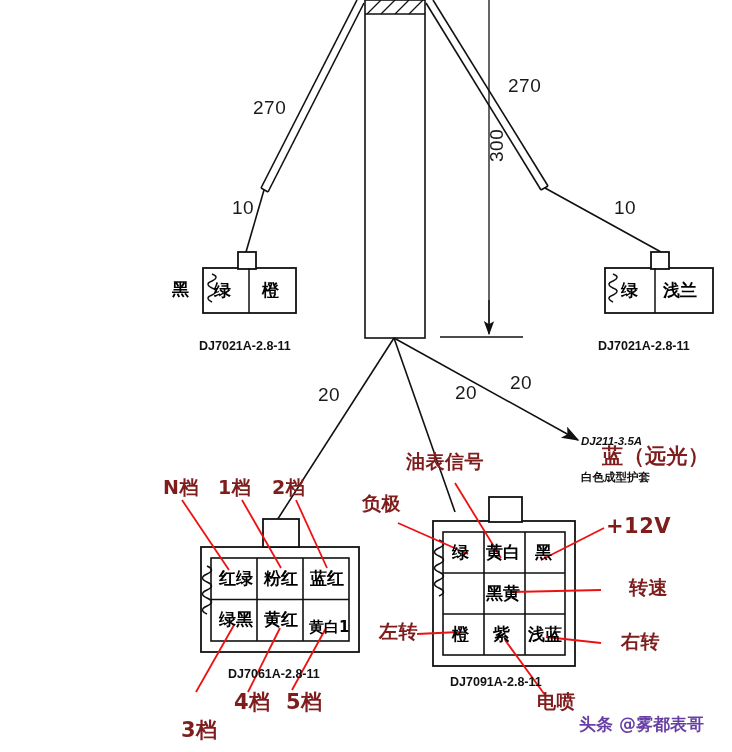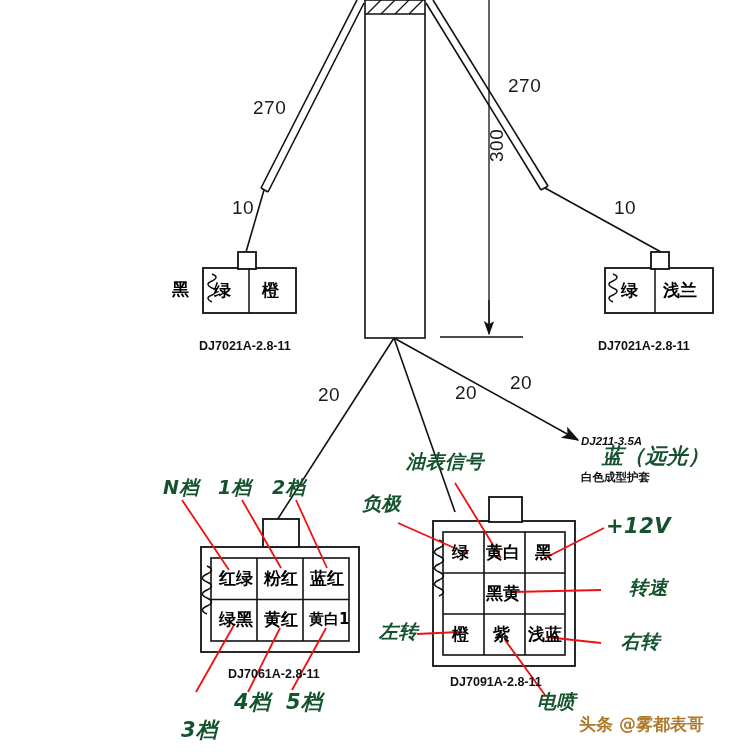--- a/index.html
+++ b/index.html
@@ -53,44 +53,44 @@
   }
   
   .cellname {
     font-family: "DejaVu Sans", sans-serif;
     font-size: 17px;
     color: #000000;
     font-weight: 700;
   }
   .cellname-sm {
     font-size: 15px;
+    margin-top: 8px;
   }
   
   .sidename {
     font-family: "DejaVu Sans", sans-serif;
     font-size: 17px;
     color: #000000;
     font-weight: 700;
   }
   
   .ann {
     font-family: "DejaVu Sans", sans-serif;
     font-size: 19px;
-    color: #14532d;
+    color: #7f1d1d;
     font-weight: 700;
     letter-spacing: 0.5px;
-    font-style: italic;
   }
   .ann-lg {
     font-size: 21px;
   }
   .watermark {
     font-family: "DejaVu Sans", sans-serif;
     font-size: 17px;
-    color: #a16207;
+    color: #4c1d95;
     font-weight: 700;
     opacity: 0.85;
   }
 </style>
 </head>
 <body>
 
 <div id="page">
 
   <svg id="svg-layer" viewBox="0 0 732 752">

